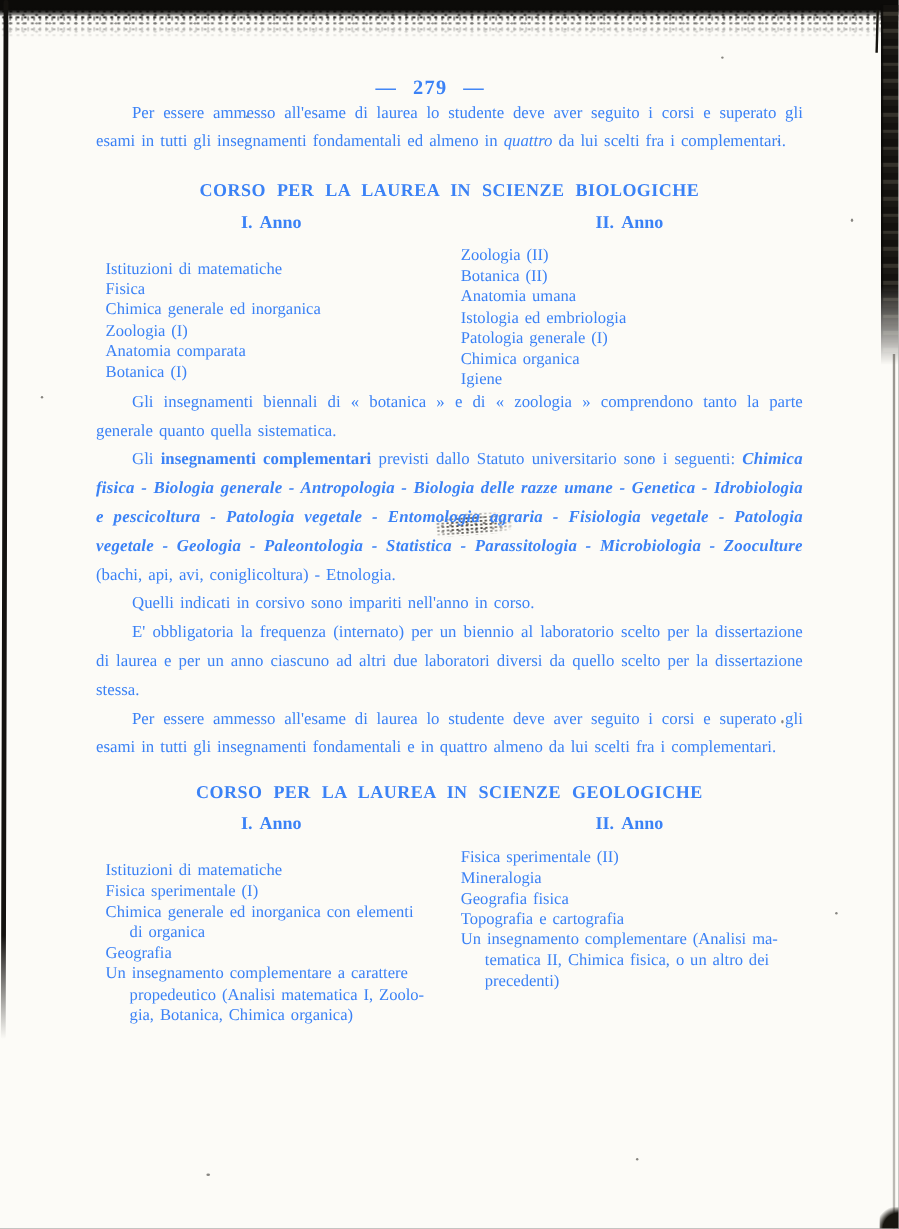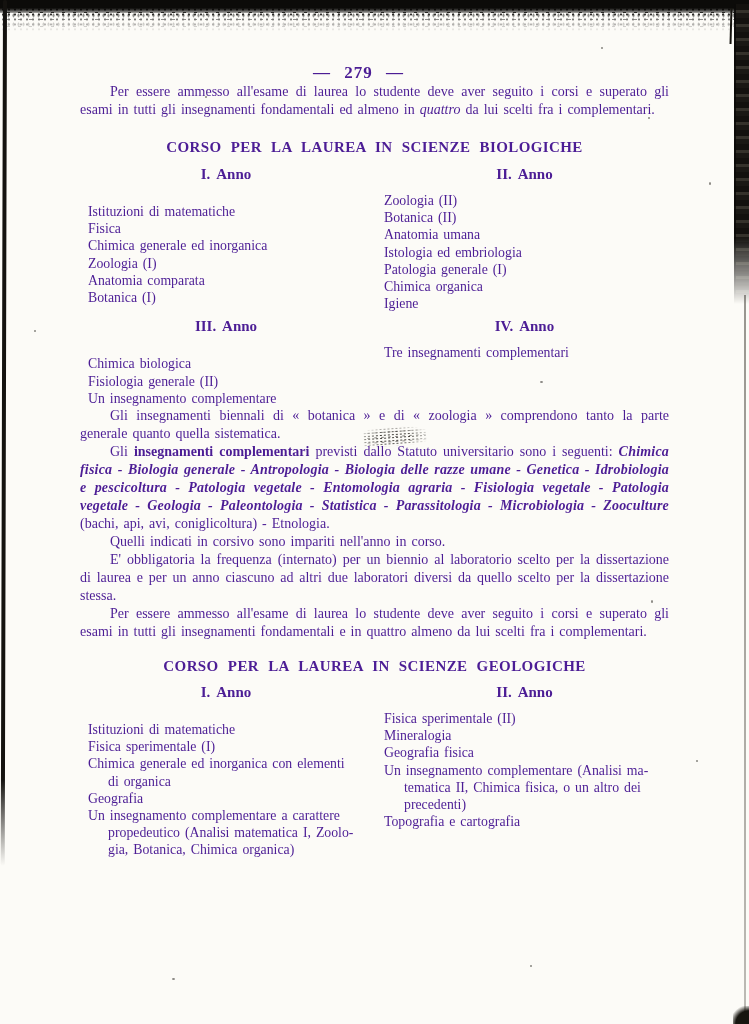--- a/index.html
+++ b/index.html
@@ -2,21 +2,21 @@
 <html><head>
 <meta charset="utf-8">
 <style>
   html,body{margin:0;padding:0;background:#6b6b6b;}
   .page{
     position:relative;
     width:749px;height:1024px;
     background:#fcfbf7;
     overflow:hidden;
     font-family:"Liberation Serif","DejaVu Serif",serif;
-    color:#4c1d95;
+    color:#3b82f6;
   }
   
   .edge-top{
     position:absolute;top:0;left:0;right:0;height:13px;
     background:linear-gradient(to bottom,#0c0b09 0 8px,rgba(14,13,11,.8) 10px,rgba(14,13,11,.35) 13px);
   }
   .edge-top-speckle{
     position:absolute;top:7px;left:0;right:0;height:26px;
     background-image:
       radial-gradient(rgba(12,11,9,.95) 1px,transparent 1.5px),
@@ -66,21 +66,21 @@
   .speck{position:absolute;background:rgba(40,38,33,.55);border-radius:50%;}
   
   .content{position:absolute;left:80px;top:0;width:589px;}
   .page-number{
     margin-top:63px;text-align:center;
     font-size:17px;font-weight:bold;
     letter-spacing:1px;word-spacing:8px;
     transform:translateX(-16px);
   }
   p.body{
-    font-size:14px;line-height:18px;
+    font-size:14px;line-height:24px;
     text-align:justify;margin:0;text-indent:30px;
     word-spacing:1.5px;
   }
   .intro{margin-top:41px;}
   .section-title{
     text-align:center;font-weight:bold;
     font-size:15px;letter-spacing:.4px;word-spacing:5px;
   }
   .title-bio{margin-top:20px;}
   .title-geo{margin-top:17px;}
@@ -158,36 +158,20 @@
             <div class="course">Botanica (II)</div>
             <div class="course">Anatomia umana</div>
             <div class="course">Istologia ed embriologia</div>
             <div class="course">Patologia generale (I)</div>
             <div class="course">Chimica organica</div>
             <div class="course">Igiene</div>
           </div>
       </div>
     </div>
 
-    <div class="year-grid grid-bio2">
-      <div class="col-left">
-        <div class="year-label">III. Anno</div>
-        <div class="courses">
-            <div class="course">Chimica biologica</div>
-            <div class="course">Fisiologia generale (II)</div>
-            <div class="course">Un insegnamento complementare</div>
-          </div>
-      </div>
-      <div class="col-right">
-        <div class="year-label">IV. Anno</div>
-        <div class="courses">
-            <div class="course">Tre insegnamenti complementari</div>
-          </div>
-      </div>
-    </div>
 
     <p class="body note-biennial">Gli insegnamenti biennali di « botanica » e di « zoologia » comprendono tanto la parte generale quanto quella sistematica.</p>
 
     <p class="body note-complementary"><span>Gli </span><span class="comp-bold">insegnamenti complementari</span><span> previsti dallo Statuto universitario sono i seguenti: </span><span class="comp-list">Chimica fisica - Biologia generale - Antropologia - Biologia delle razze umane - Genetica - Idrobiologia e pescicoltura - Patologia vegetale - Entomologia agraria - Fisiologia vegetale - Patologia vegetale - Geologia - Paleontologia - Statistica - Parassitologia - Microbiologia - Zooculture</span><span> (bachi, api, avi, coniglicoltura) - Etnologia.</span></p>
 
     <p class="body">Quelli indicati in corsivo sono impariti nell'anno in corso.</p>
     <p class="body">E' obbligatoria la frequenza (internato) per un biennio al laboratorio scelto per la dissertazione di laurea e per un anno ciascuno ad altri due laboratori diversi da quello scelto per la dissertazione stessa.</p>
     <p class="body">Per essere ammesso all'esame di laurea lo studente deve aver seguito i corsi e superato gli esami in tutti gli insegnamenti fondamentali e in quattro almeno da lui scelti fra i complementari.</p>
 
     <div class="section-title title-geo">CORSO PER LA LAUREA IN SCIENZE GEOLOGICHE</div>
@@ -205,22 +189,22 @@
 propedeutico (Analisi matematica I, Zoolo-
 gia, Botanica, Chimica organica)</div>
           </div>
       </div>
       <div class="col-right">
         <div class="year-label">II. Anno</div>
         <div class="courses">
             <div class="course">Fisica sperimentale (II)</div>
             <div class="course">Mineralogia</div>
             <div class="course">Geografia fisica</div>
+            <div class="course">Topografia e cartografia</div>
             <div class="course">Un insegnamento complementare (Analisi ma-
 tematica II, Chimica fisica, o un altro dei
 precedenti)</div>
-            <div class="course">Topografia e cartografia</div>
           </div>
       </div>
     </div>
 
   </div>
 </div>
 
 </body></html>

